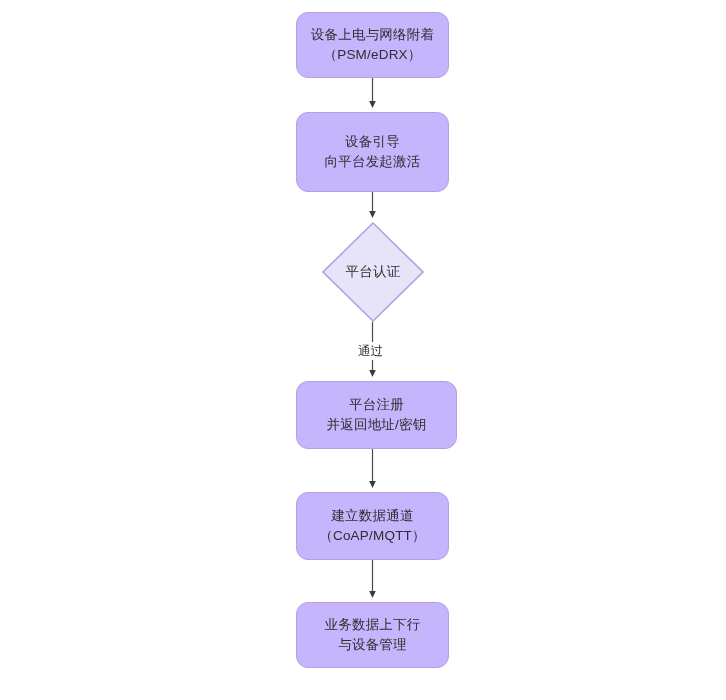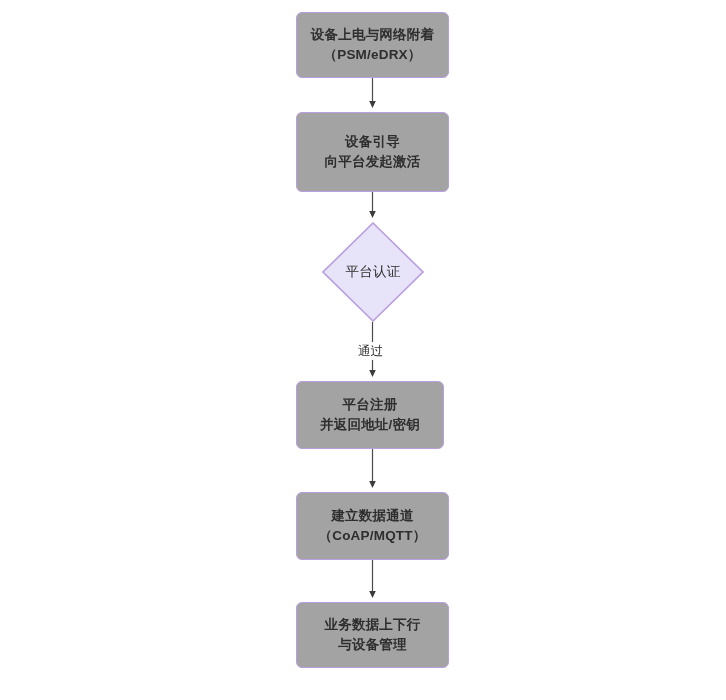--- a/index.html
+++ b/index.html
@@ -28,24 +28,23 @@
     pointer-events: none;
   }
   .node {
     position: absolute;
     box-sizing: border-box;
     display: flex;
     align-items: center;
     justify-content: center;
   }
   .node-process {
-    background: #a3a3a3;
+    background: #c4b5fd;
     border: 1.6px solid #b99ee0;
-    border-radius: 6px;
-    font-weight: bold;
+    border-radius: 12px;
   }
   .node-label {
     color: #2e2e2e;
     font-size: 13.5px;
     line-height: 20px;
     text-align: center;
     letter-spacing: 0.2px;
     white-space: pre-line;
     padding: 0 6px;
   }
@@ -119,21 +118,21 @@
     <svg class="diamond-shape" viewBox="0 0 102 100" preserveAspectRatio="none">
       <polygon points="51,1 101,50 51,99 1,50" fill="#e7e3f8" stroke="#b99ee0" stroke-width="1.6"></polygon>
     </svg>
     <div class="node-label">平台认证</div>
   </div>
 
   <div class="edge-label" style="left:355px; top:342px;text-align:right;">
     <span>通过</span>
   </div>
 
-  <div class="node node-process" style="left:296px; top:381px; width:148px; height:68px;">
+  <div class="node node-process" style="left:296px; top:381px; width:161px; height:68px;">
     <div class="node-label">平台注册
 并返回地址/密钥</div>
   </div>
 
   <div class="node node-process" style="left:296px; top:492px; width:153px; height:68px;">
     <div class="node-label">建立数据通道
 （CoAP/MQTT）</div>
   </div>
 
   <div class="node node-process" style="left:296px; top:602px; width:153px; height:66px;">

